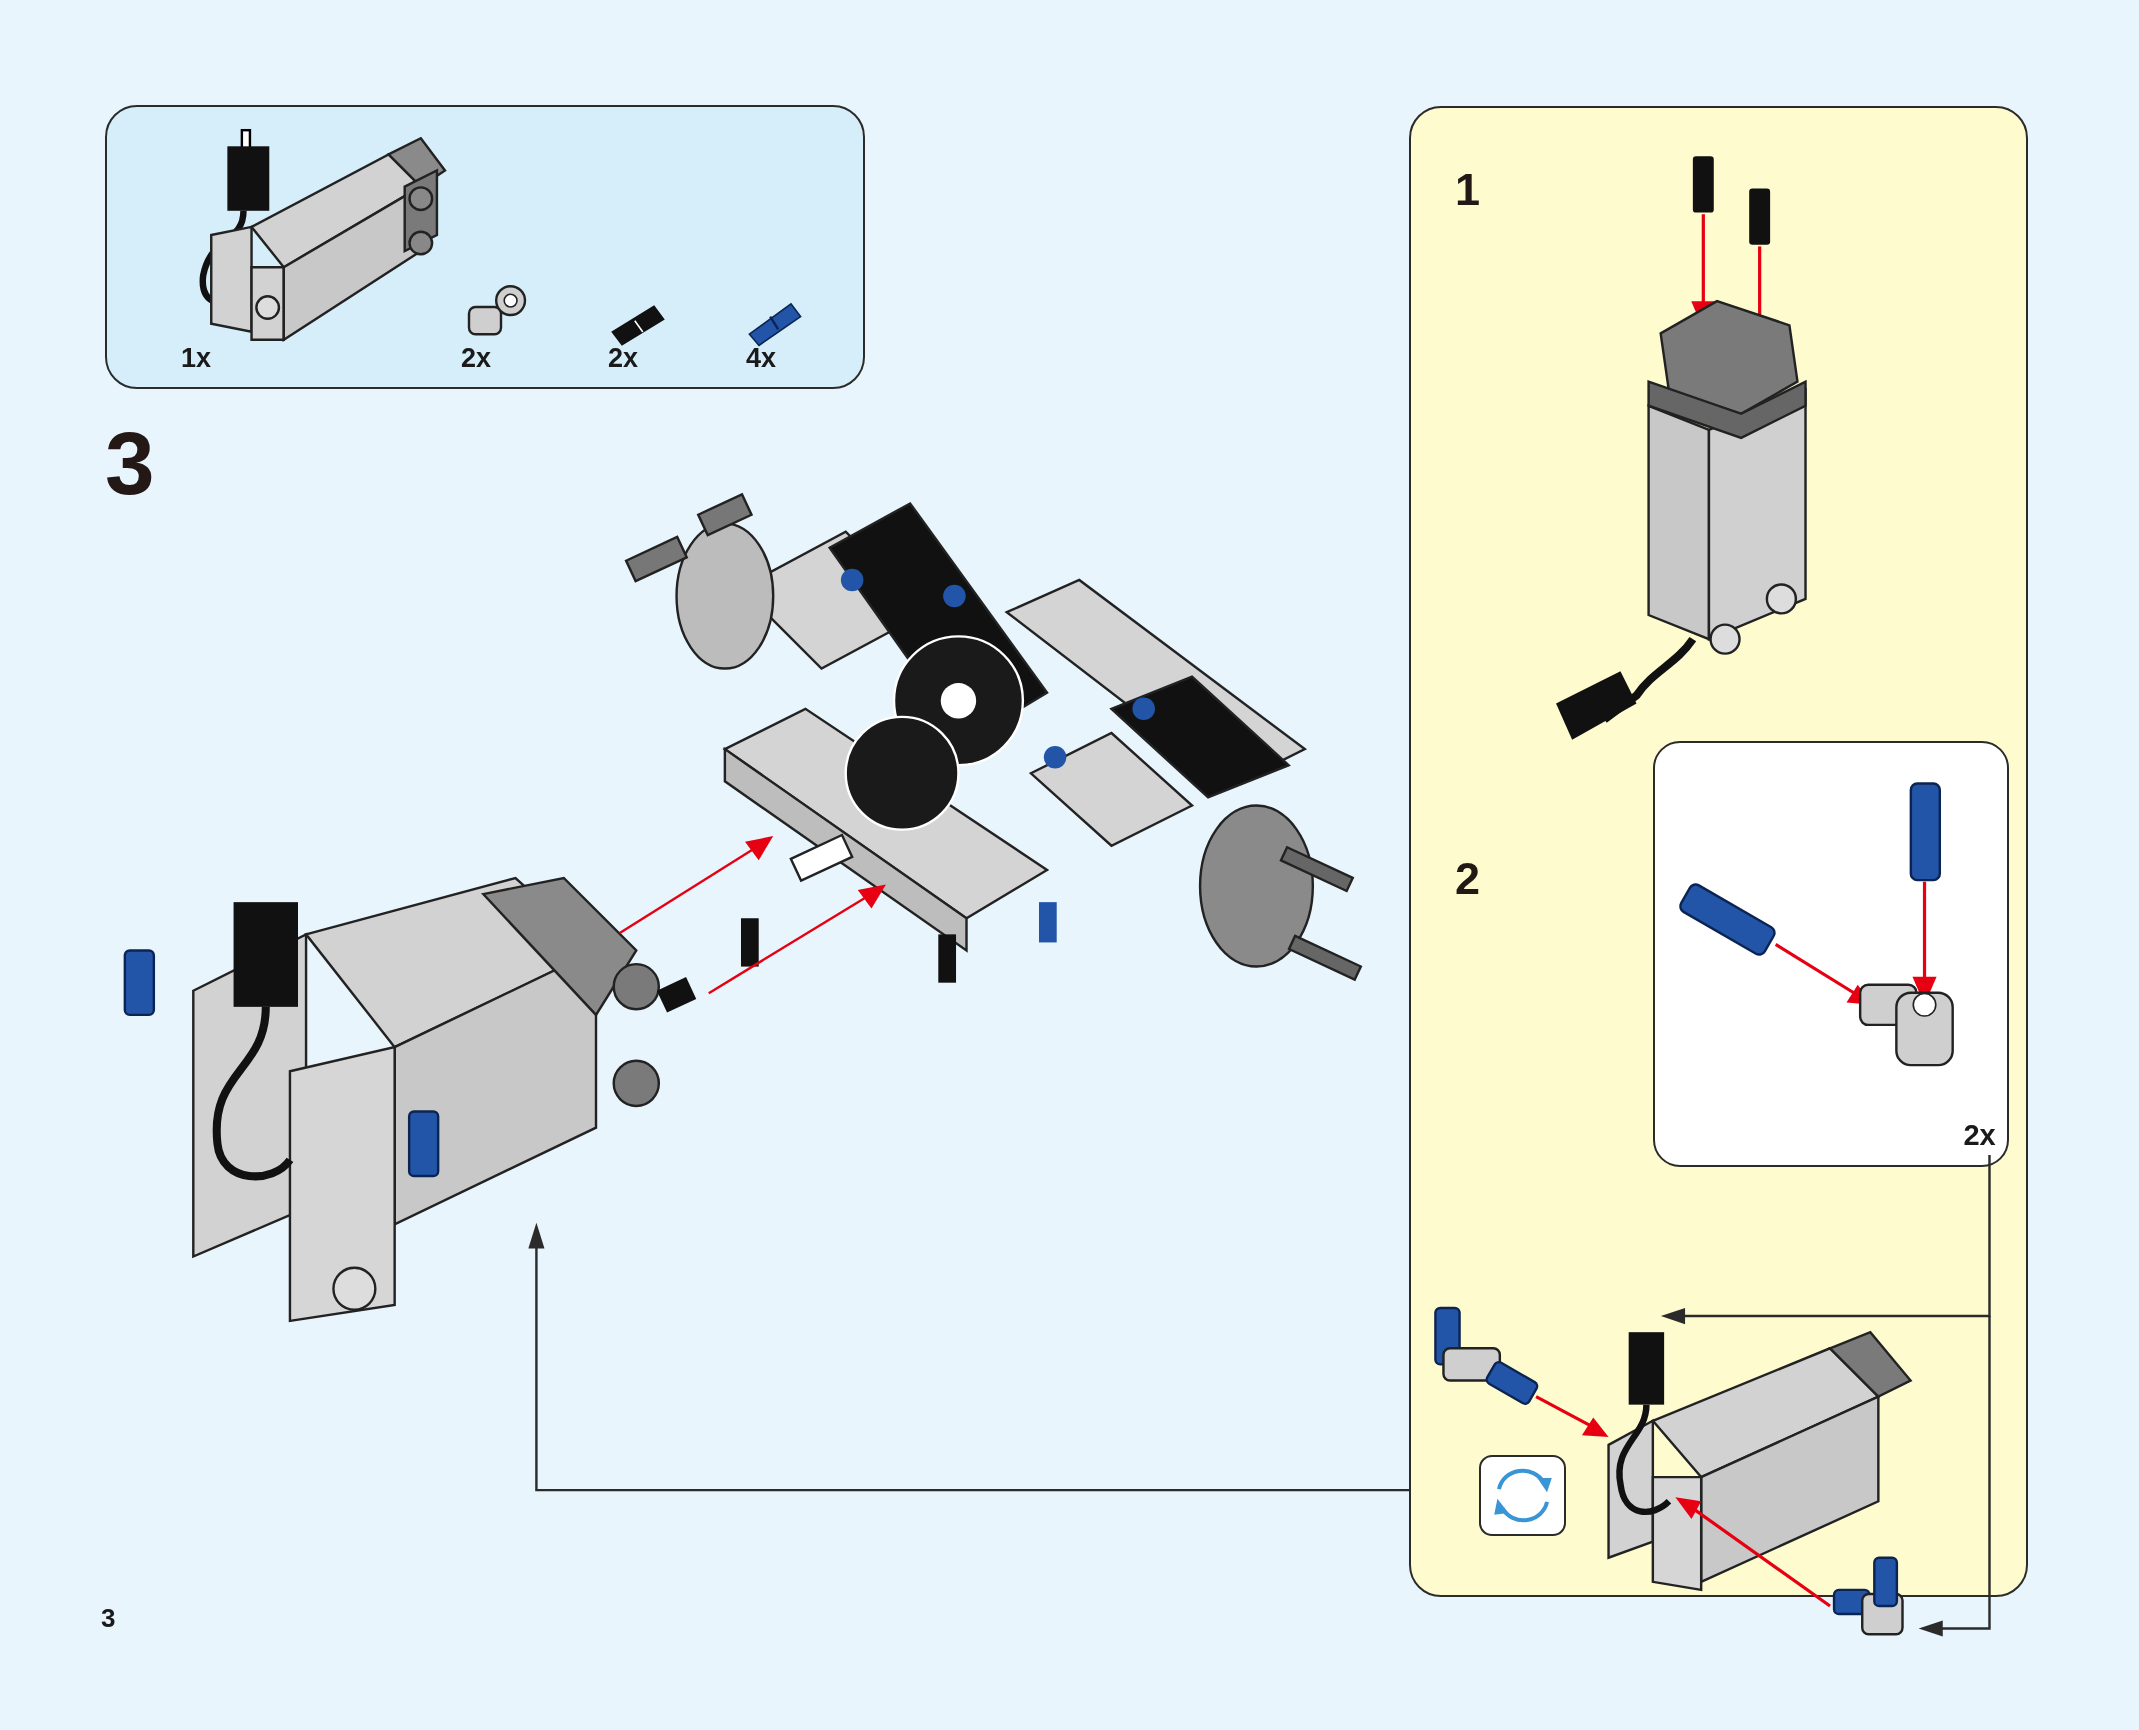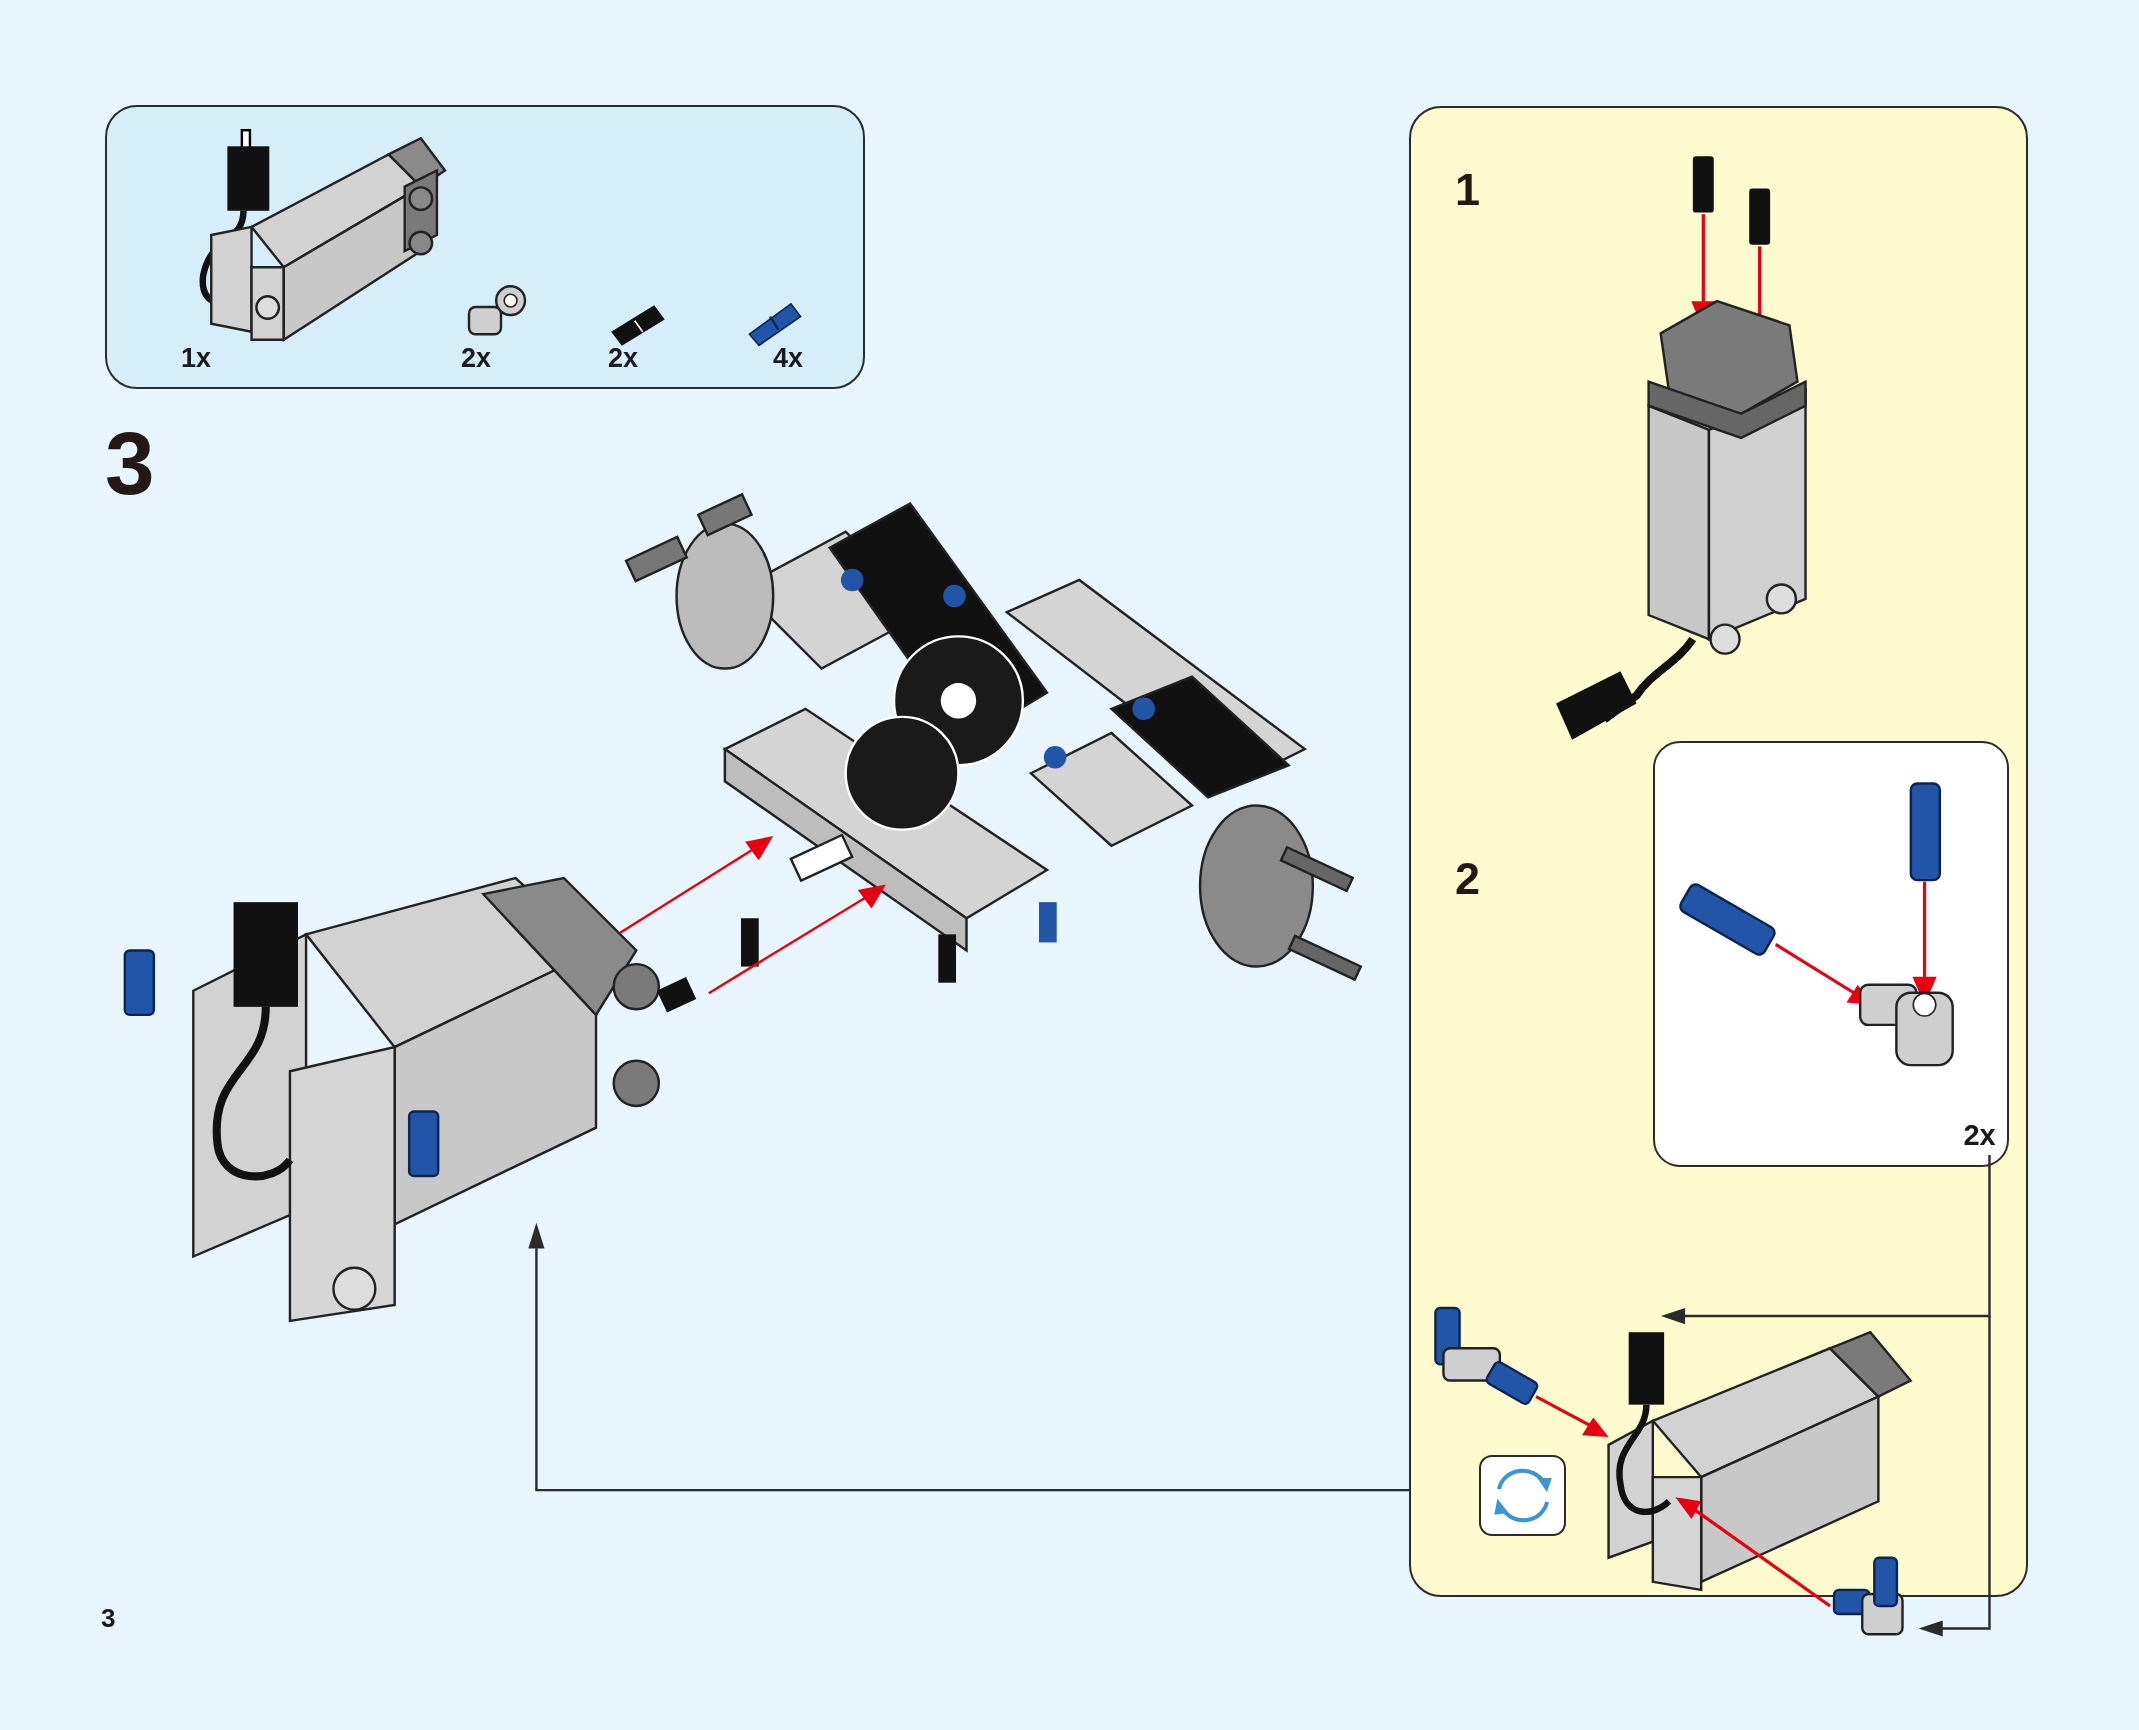--- a/index.html
+++ b/index.html
@@ -46,21 +46,21 @@
   <svg style="left:499px;top:193px" width="64" height="48" viewBox="0 0 80 60">
     <polygon points="8,40 60,8 72,24 20,56" fill="#111" stroke="#111" stroke-width="2"></polygon>
     <line x1="36" y1="26" x2="46" y2="40" stroke="#fff" stroke-width="2"></line>
   </svg>
   <span class="qty" style="left:501px;top:236px">2x</span>
 
   <svg style="left:636px;top:190px" width="64" height="52" viewBox="0 0 80 64">
     <polygon points="8,46 60,8 72,24 20,60" fill="#2255a8" stroke="#0b2452" stroke-width="2"></polygon>
     <line x1="34" y1="24" x2="44" y2="40" stroke="#0b2452" stroke-width="3"></line>
   </svg>
-  <span class="qty" style="left:666px;top:236px">4x</span>
+  <span class="qty" style="left:639px;top:236px">4x</span>
 </div>
 
 <div class="abs step-num">3</div>
 
 <svg style="left:0;top:0" width="2140" height="1731" viewBox="0 0 2657 2149">
 
   <g>
     <polygon points="920,730 1050,660 1150,760 1020,830" fill="#d4d4d4" stroke="#222" stroke-width="3"></polygon>
     <polygon points="1030,680 1130,625 1300,860 1200,920" fill="#111" stroke="#222" stroke-width="3"></polygon>
     <polygon points="1250,760 1340,720 1620,930 1530,975" fill="#d4d4d4" stroke="#222" stroke-width="3"></polygon>

